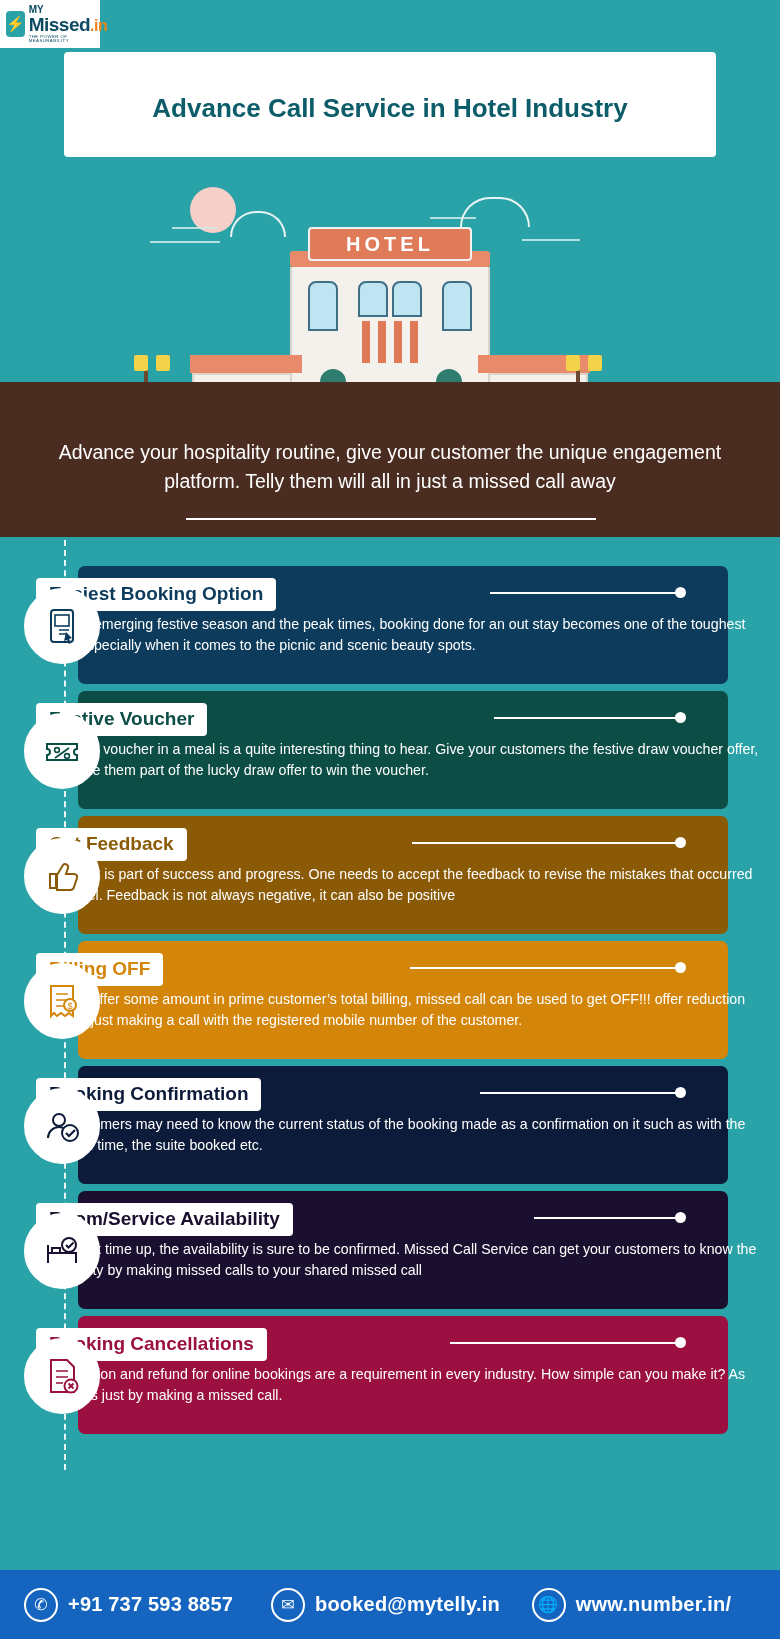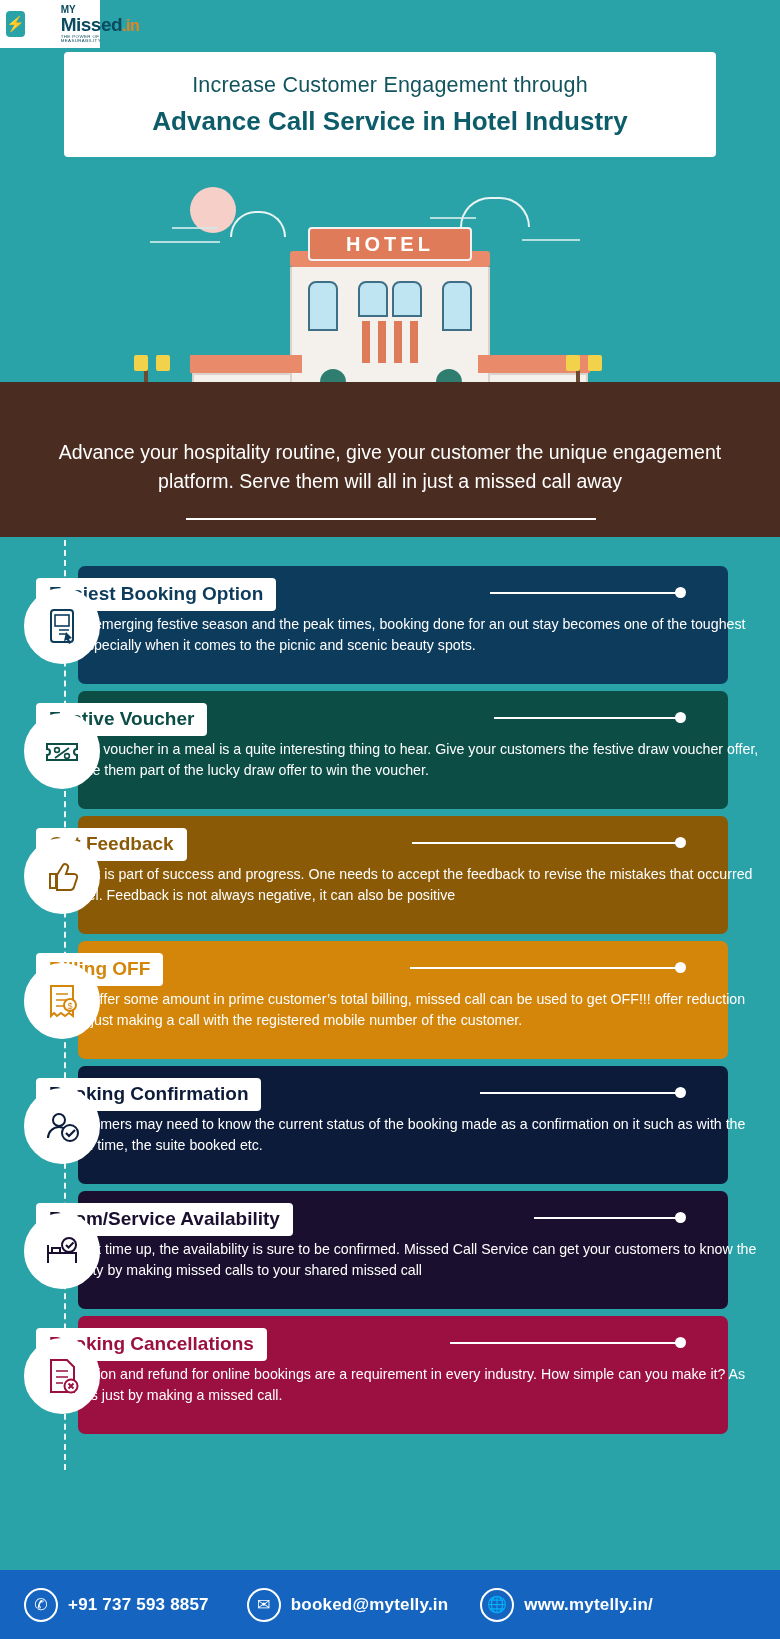--- a/index.html
+++ b/index.html
@@ -30,21 +30,21 @@
     z-index: 20;
   }
   .logo-mark {
     width: 26px; height: 26px;
     background: #2aa3a8;
     border-radius: 4px;
     display: flex; align-items: center; justify-content: center;
     color: #fff; font-size: 15px; font-weight: bold;
     margin-right: 4px;
   }
-  .logo-text { line-height: 1; margin-left: 32px; }
+  .logo-text { line-height: 1; }
   .logo-my { font-size: 10px; color: #0b4a60; font-weight: bold; display:block; }
   .logo-telly { font-size: 19px; color: #0b4a60; font-weight: bold; letter-spacing: -0.5px; display:block; }
   .logo-telly .in { font-size: 16px; color: #e8841a; }
   .logo-tag { font-size: 4.4px; color: #0b4a60; letter-spacing: 0.4px; display:block; margin-top:1px; }
 
   
   .title-card {
     position: absolute;
     left: 64px; top: 52px;
     width: 652px; height: 105px;
@@ -220,38 +220,37 @@
     background:#1565c0;
     display:flex; align-items:center;
   }
   .f-item { display:flex; align-items:center; color:#ffffff; }
   .f-icon {
     width:34px; height:34px; border-radius:50%;
     border:2px solid #ffffff;
     display:flex; align-items:center; justify-content:center;
     margin-right:10px; font-size:16px;
   }
-  .f-text { font-size:17px; font-weight:bold; letter-spacing:.2px; }
+  .f-text { font-size:20px; font-weight:bold; letter-spacing:.2px; }
 </style>
 </head>
 <body>
 
 <div class="page">
 
   <div class="logo-box">
     <div class="logo-mark">⚡</div>
     <div class="logo-text">
       <span class="logo-my">MY</span>
       <span class="logo-telly"><span>Missed</span><span class="in">.in</span></span>
       <span class="logo-tag">THE POWER OF MEASURABILITY</span>
     </div>
   </div>
 
   <div class="title-card">
-    <div class="title-line1">Increase Customer Engagement through</div>
     <div class="title-line2">Advance Call Service in Hotel Industry</div>
   </div>
 
   <div class="hero">
     <div class="hotel">
       <div class="sun"></div>
       <div class="cloud-l"></div>
       <div class="cloud-r"></div>
       <div class="dash" style="left:42px;top:58px;width:46px;"></div>
       <div class="dash" style="left:20px;top:72px;width:70px;"></div>
@@ -293,21 +292,21 @@
       <div class="bush" style="left:390px;top:240px;width:46px;height:26px;"></div>
       <div class="tree-trunk" style="left:200px;top:236px;"></div>
       <div class="tree-top" style="left:190px;top:200px;"></div>
       <div class="tree-trunk" style="left:316px;top:236px;"></div>
       <div class="tree-top" style="left:306px;top:200px;"></div>
       <div class="ground"></div>
     </div>
   </div>
 
   <div class="brown-band"></div>
-  <div class="tagline">Advance your hospitality routine, give your customer the unique engagement platform. Serve them will all in just a missed call away</div>
+  <div class="tagline">Advance your hospitality routine, give your customer the unique engagement platform. Telly them will all in just a missed call away</div>
   <div class="tagline-underline"></div>
 
   <div class="timeline"></div>
 
   <div class="items">
 
     <div class="item">
       <div class="card" style="background:#0c3b5c;"></div>
       <div class="label" style="color:#0c3b5c;">Easiest Booking Option</div>
       <div class="rule" style="left:490px;width:190px;"></div>
@@ -423,17 +422,17 @@
     <div class="f-item" style="margin-left:24px;">
       <div class="f-icon">✆</div>
       <div class="f-text">+91 737 593 8857</div>
     </div>
     <div class="f-item" style="margin-left:38px;">
       <div class="f-icon">✉</div>
       <div class="f-text">booked@mytelly.in</div>
     </div>
     <div class="f-item" style="margin-left:32px;">
       <div class="f-icon">🌐</div>
-      <div class="f-text">www.mytelly.in/</div>
+      <div class="f-text">www.number.in/</div>
     </div>
   </div>
 
 </div>
 
 </body></html>

